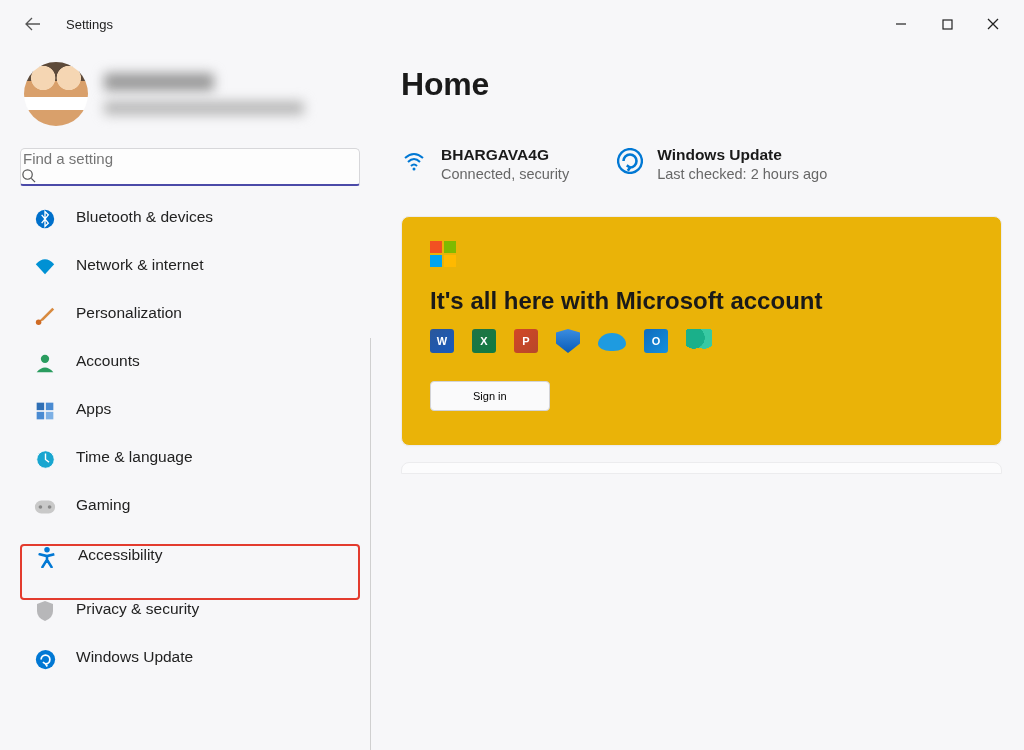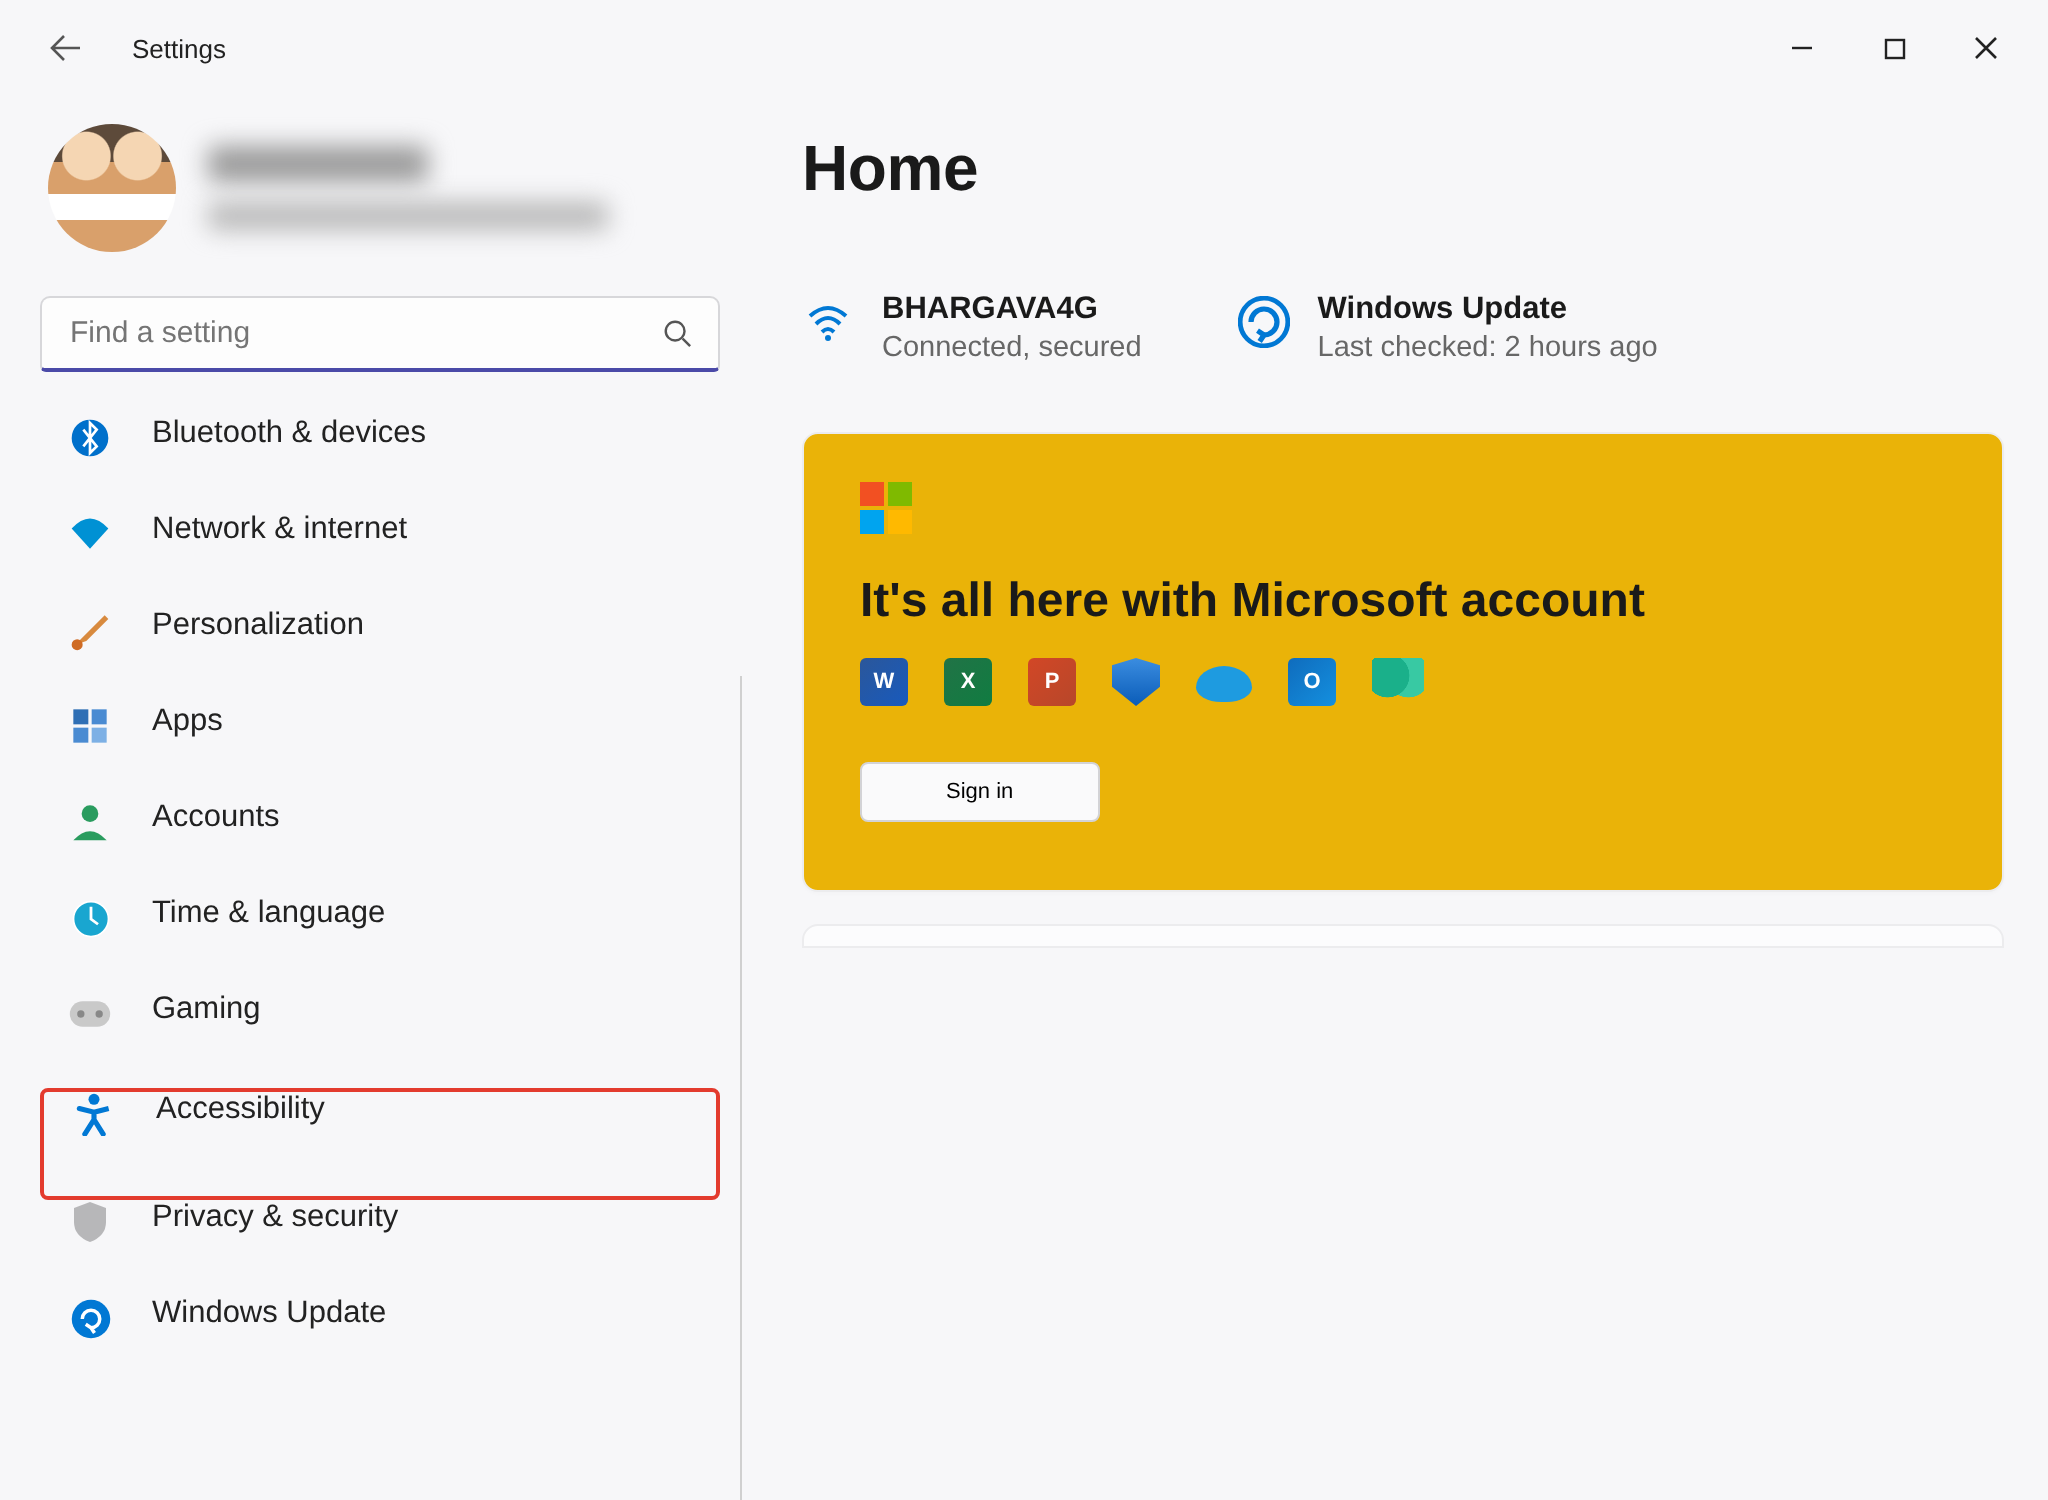--- a/index.html
+++ b/index.html
@@ -98,23 +98,24 @@
     border-radius: 3px;
   }
 
   
   .search {
     width: 340px; height: 38px;
     background: #fdfdfd;
     border: 1px solid #d7d7da;
     border-bottom: 2px solid #4b4aa8;
     border-radius: 5px 5px 3px 3px;
-    display: flex; align-items: center;
-    padding: 0 12px;
+    display: flex; align-items: flex-start;
+    padding: 0 0;
     margin-bottom: 22px;
+    flex-direction: column;
   }
   .search input {
     flex: 1; border: 0; outline: 0; background: transparent;
     font-size: 15px; color: #666;
   }
   .search-icon { width: 16px; height: 16px; color: #555; }
 
   
   .nav { display: flex; flex-direction: column; }
   .nav-item {
@@ -315,36 +316,36 @@
           <svg width="22" height="22" viewBox="0 0 24 24">
               <path d="M4 20 L8 16 L20 4 L22 6 L10 18 Z" fill="#d88a3f"></path>
               <circle cx="5" cy="20" r="3" fill="#cf6b24"></circle>
             </svg>
         </span>
         <span>Personalization</span>
       </div>
       <div class="nav-item">
         <span class="nav-icon">
           <svg width="20" height="20" viewBox="0 0 24 24">
+              <circle cx="12" cy="7" r="5" fill="#2a9c5f"></circle>
+              <path d="M2 23 Q12 12 22 23 Z" fill="#2a9c5f"></path>
+            </svg>
+        </span>
+        <span>Accounts</span>
+      </div>
+      <div class="nav-item">
+        <span class="nav-icon">
+          <svg width="20" height="20" viewBox="0 0 24 24">
               <rect x="2" y="2" width="9" height="9" fill="#2f6fb5"></rect>
               <rect x="13" y="2" width="9" height="9" fill="#4a8bd2"></rect>
               <rect x="2" y="13" width="9" height="9" fill="#4a8bd2"></rect>
               <rect x="13" y="13" width="9" height="9" fill="#7db0e5"></rect>
             </svg>
         </span>
         <span>Apps</span>
-      </div>
-      <div class="nav-item">
-        <span class="nav-icon">
-          <svg width="20" height="20" viewBox="0 0 24 24">
-              <circle cx="12" cy="7" r="5" fill="#2a9c5f"></circle>
-              <path d="M2 23 Q12 12 22 23 Z" fill="#2a9c5f"></path>
-            </svg>
-        </span>
-        <span>Accounts</span>
       </div>
       <div class="nav-item">
         <span class="nav-icon">
           <svg width="21" height="21" viewBox="0 0 24 24">
               <circle cx="12" cy="12" r="10" fill="#19a6d0"></circle>
               <circle cx="12" cy="12" r="10" fill="none" stroke="#fff" stroke-width="1"></circle>
               <path d="M12 5 V12 L16 15" stroke="#fff" stroke-width="1.6" fill="none"></path>
             </svg>
         </span>
         <span>Time &amp; language</span>
@@ -397,21 +398,21 @@
         <span class="status-icon">
           <svg width="24" height="24" viewBox="0 0 24 24" fill="none">
               <path d="M3 9 Q12 1 21 9" stroke="#0178d4" stroke-width="2"></path>
               <path d="M6 13 Q12 7 18 13" stroke="#0178d4" stroke-width="2"></path>
               <path d="M9 17 Q12 14 15 17" stroke="#0178d4" stroke-width="2"></path>
               <circle cx="12" cy="20" r="1.5" fill="#0178d4"></circle>
             </svg>
         </span>
         <div>
           <div class="status-name">BHARGAVA4G</div>
-          <div class="status-sub">Connected, secured</div>
+          <div class="status-sub">Connected, security</div>
         </div>
       </div>
       <div class="status-block">
         <span class="status-icon">
           <svg width="26" height="26" viewBox="0 0 24 24">
               <circle cx="12" cy="12" r="11" fill="none" stroke="#0178d4" stroke-width="2.2"></circle>
               <path d="M6 12 A6 6 0 1 1 12 18" stroke="#0178d4" stroke-width="2.4" fill="none"></path>
               <path d="M12 18 L9 16 M12 18 L10 21" stroke="#0178d4" stroke-width="2.4"></path>
             </svg>
         </span>

